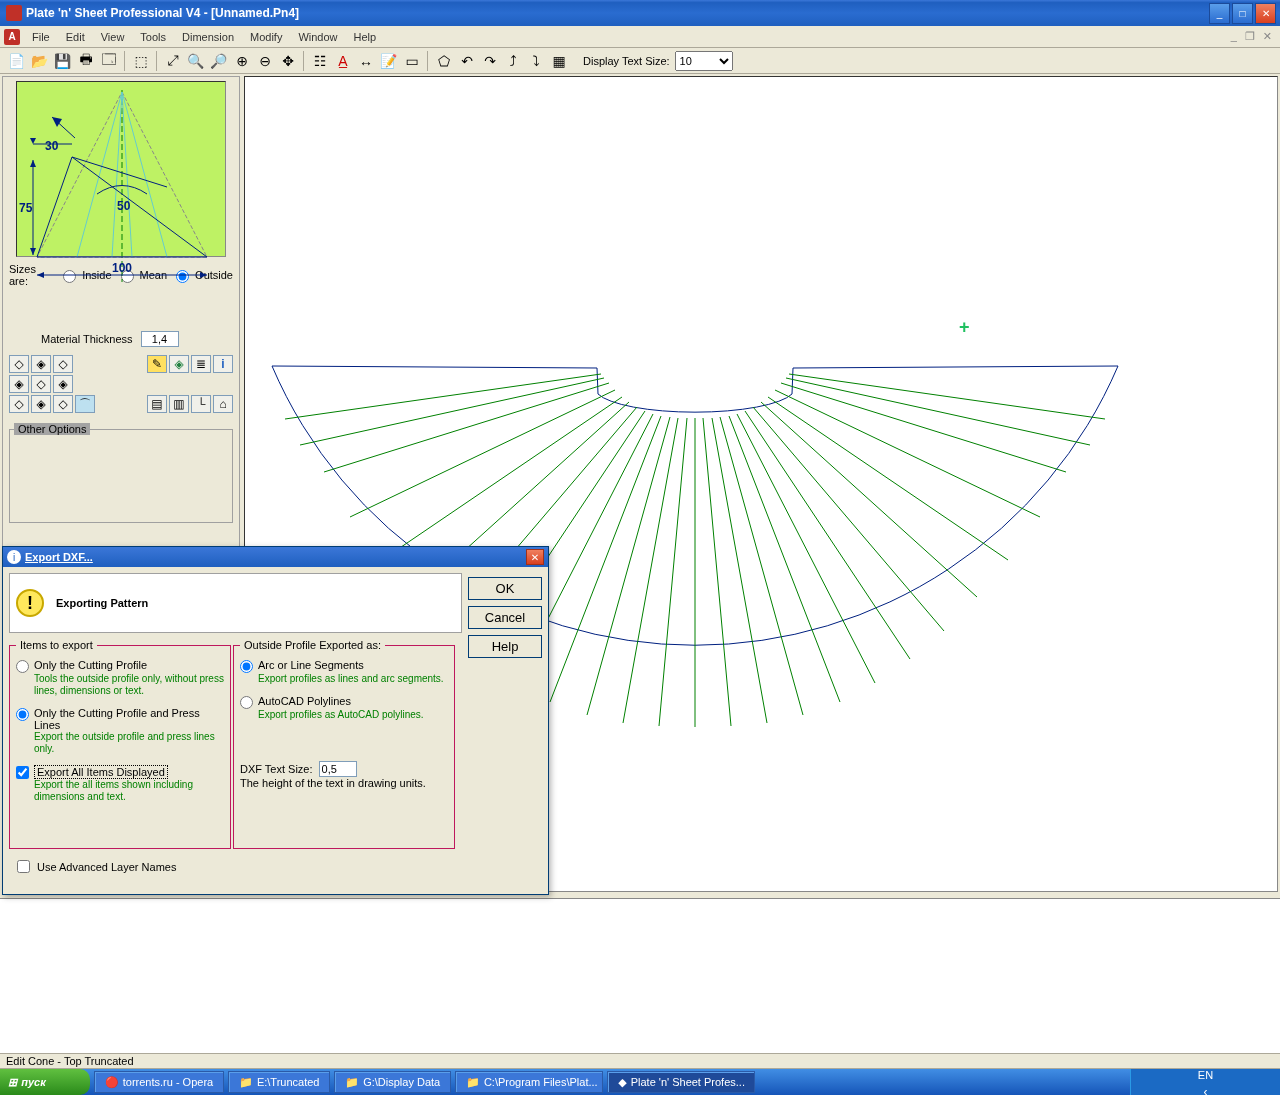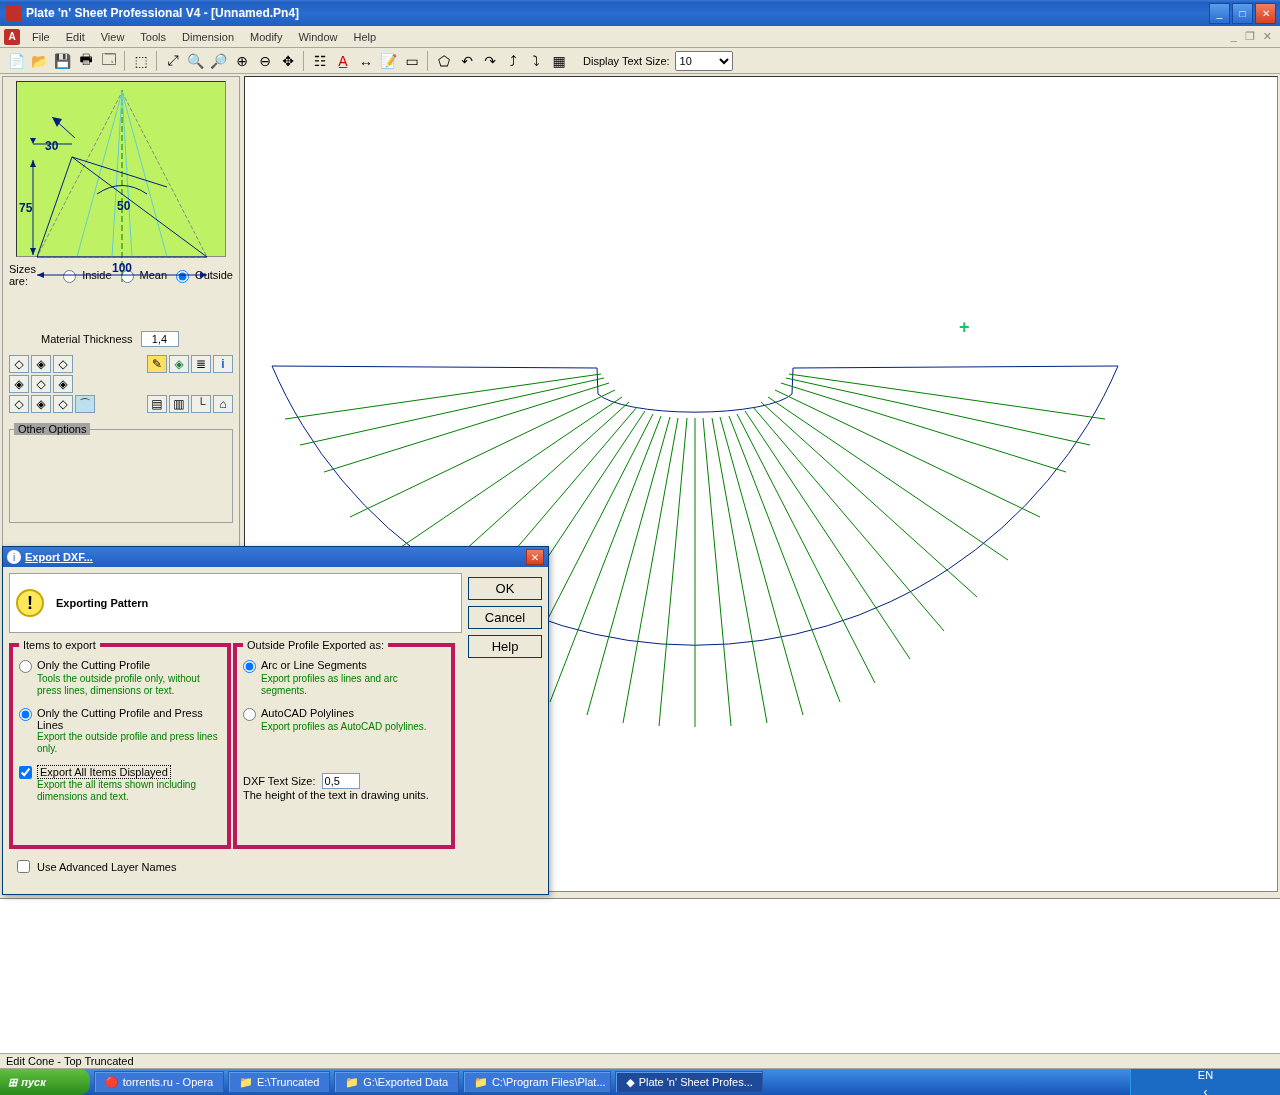--- a/index.html
+++ b/index.html
@@ -129,21 +129,21 @@
 }
 .warn-icon {
   width: 28px; height: 28px; border-radius: 50%;
   border: 2px solid #c8a800; background: #ffe85c;
   display: flex; align-items: center; justify-content: center;
   font-size: 18px; font-weight: bold; color: #000;
 }
 .header-box .t { font-weight: bold; }
 .export-cols { display: flex; gap: 2px; }
 fieldset.ex {
-  border: 4px solid #be185d; padding: 8px 6px;
+  border: 1px solid #be185d; padding: 8px 6px;
   width: 222px; height: 210px; position: relative; margin: 0;
 }
 fieldset.ex legend { padding: 0 4px; font-size: 11px; }
 .opt { margin-bottom: 10px; }
 .opt label { display: flex; align-items: flex-start; gap: 5px; }
 .opt input { margin: 1px 0 0 0; }
 .opt .desc { color: #008000; margin-left: 18px; font-size: 10px; line-height: 1.2; }
 .adv-row { padding: 0 0 0 10px; display: flex; align-items: center; gap: 4px; }
 .dxf-text-row { margin-top: 40px; display: flex; align-items: center; gap: 6px; }
 .dxf-text-row input { width: 38px; border: 1px solid #7f9db9; font-size: 11px; }
@@ -448,21 +448,21 @@
 
 <div class="white" style="position:absolute;left:0;bottom:42px;right:0;height:155px;background:#fff;border-top:1px solid #888;z-index:-1"></div>
 
 <div class="taskbar">
   <div class="start-btn">
     <span style="margin-right:4px">⊞</span>
       <span>пуск</span>
   </div>
   <div class="task-btn">🔴 <span style="margin-left:4px">torrents.ru - Opera</span></div>
   <div class="task-btn">📁 <span style="margin-left:4px">E:\Truncated</span></div>
-  <div class="task-btn">📁 <span style="margin-left:4px">G:\Exported Data</span></div>
+  <div class="task-btn">📁 <span style="margin-left:4px">G:\Display Data</span></div>
   <div class="task-btn">📁 <span style="margin-left:4px">C:\Program Files\Plat...</span></div>
   <div class="task-btn active">◆ <span style="margin-left:4px">Plate 'n' Sheet Profes...</span></div>
   <div class="tray">
     <span>EN</span>
     <span class="tic">‹</span>
     <span class="tic">🛡</span>
     <span class="tic">🖵</span>
     <span class="tic">🔊</span>
     <span class="tic" style="color:#6f6">µ</span>
     <span class="tic">◧</span>

